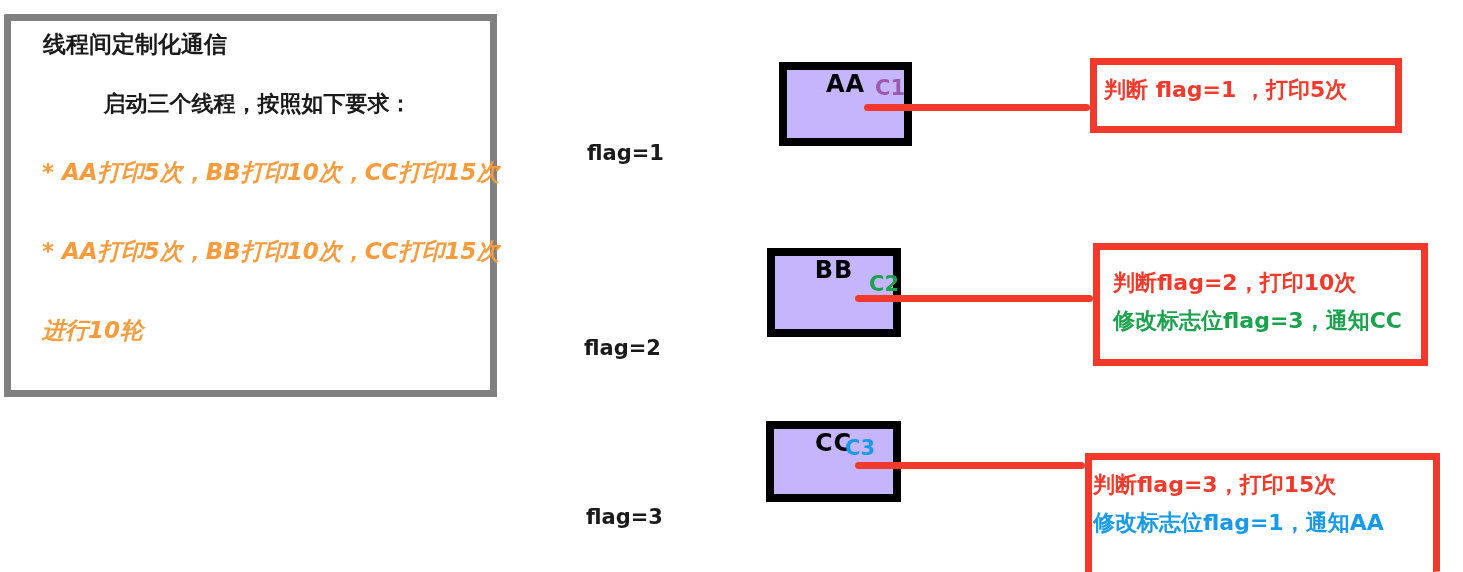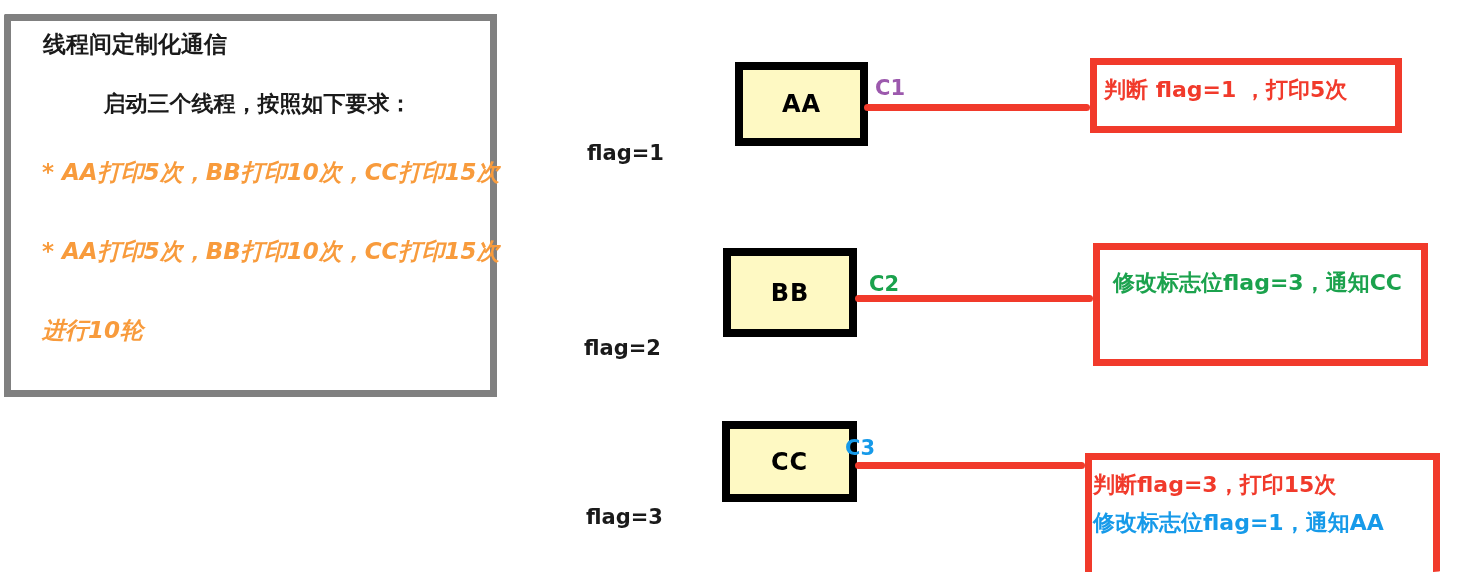--- a/index.html
+++ b/index.html
@@ -17,22 +17,22 @@
   .panel-title { position:absolute; left:32px; top:8px; font-size:23px; color:var(--ink); white-space:nowrap; }
   .panel-subtitle { position:absolute; left:0; top:68px; width:100%; text-align:center; text-indent:14px; font-size:22px; color:var(--ink); white-space:nowrap; }
   .req { position:absolute; left:31px; font-size:23px; color:var(--orange); white-space:nowrap;font-style:italic; }
   .req.r0 { top:136px; }
   .req.r1 { top:215px; }
   .req.r2 { top:294px; }
 
   
   .flag { position:absolute; font-size:21px; color:var(--ink); white-space:nowrap;margin-top:48px; }
   .tbox {
-    position:absolute; border:8px solid #000; box-sizing:border-box; background:#fef9c3;
-    display:flex; align-items:center; justify-content:center;
+    position:absolute; border:8px solid #000; box-sizing:border-box; background:#c4b5fd;
+    display:flex; align-items:flex-start; justify-content:center;margin-left:44px;
   }
   .tbox .tname { font-size:24px; color:#000; letter-spacing:1px; }
   .clabel { position:absolute; font-size:21px; color:var(--accent); white-space:nowrap; }
   .rline { position:absolute; height:7px; background:var(--red); border-radius:4px; }
   .note {
     position:absolute; border:7px solid var(--red); box-sizing:border-box; background:#fff;
     white-space:nowrap; overflow:visible;
   }
   .note-l1 { font-size:22px; color:var(--red); line-height:38px; }
   .note-l2 { font-size:22px; color:var(--accent); line-height:38px; }
@@ -81,20 +81,21 @@
     <div class="note-l1">判断 flag=1 ，打印5次</div>
   </div>
 
   <div class="flag g-flag2">flag=2</div>
   <div class="tbox g-box2">
     <span class="tname">BB</span>
   </div>
   <div class="clabel g-cl2" style="--accent: #1ba24d;">C2</div>
   <div class="rline g-ln2"></div>
   <div class="note g-nt2" style="--accent: #1ba24d;">
+    <div class="note-l1">判断flag=2，打印10次</div>
     <div class="note-l2">修改标志位flag=3，通知CC</div>
   </div>
 
   <div class="flag g-flag3">flag=3</div>
   <div class="tbox g-box3">
     <span class="tname">CC</span>
   </div>
   <div class="clabel g-cl3" style="--accent: #169ae9;">C3</div>
   <div class="rline g-ln3"></div>
   <div class="note g-nt3" style="--accent: #169ae9;">

